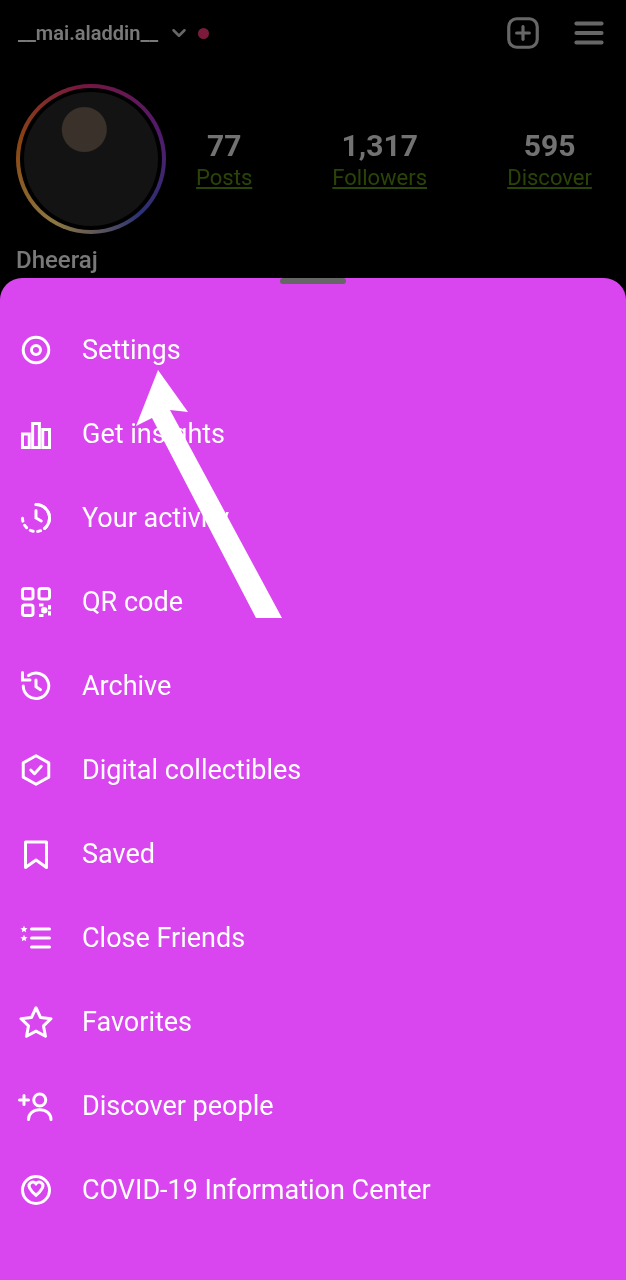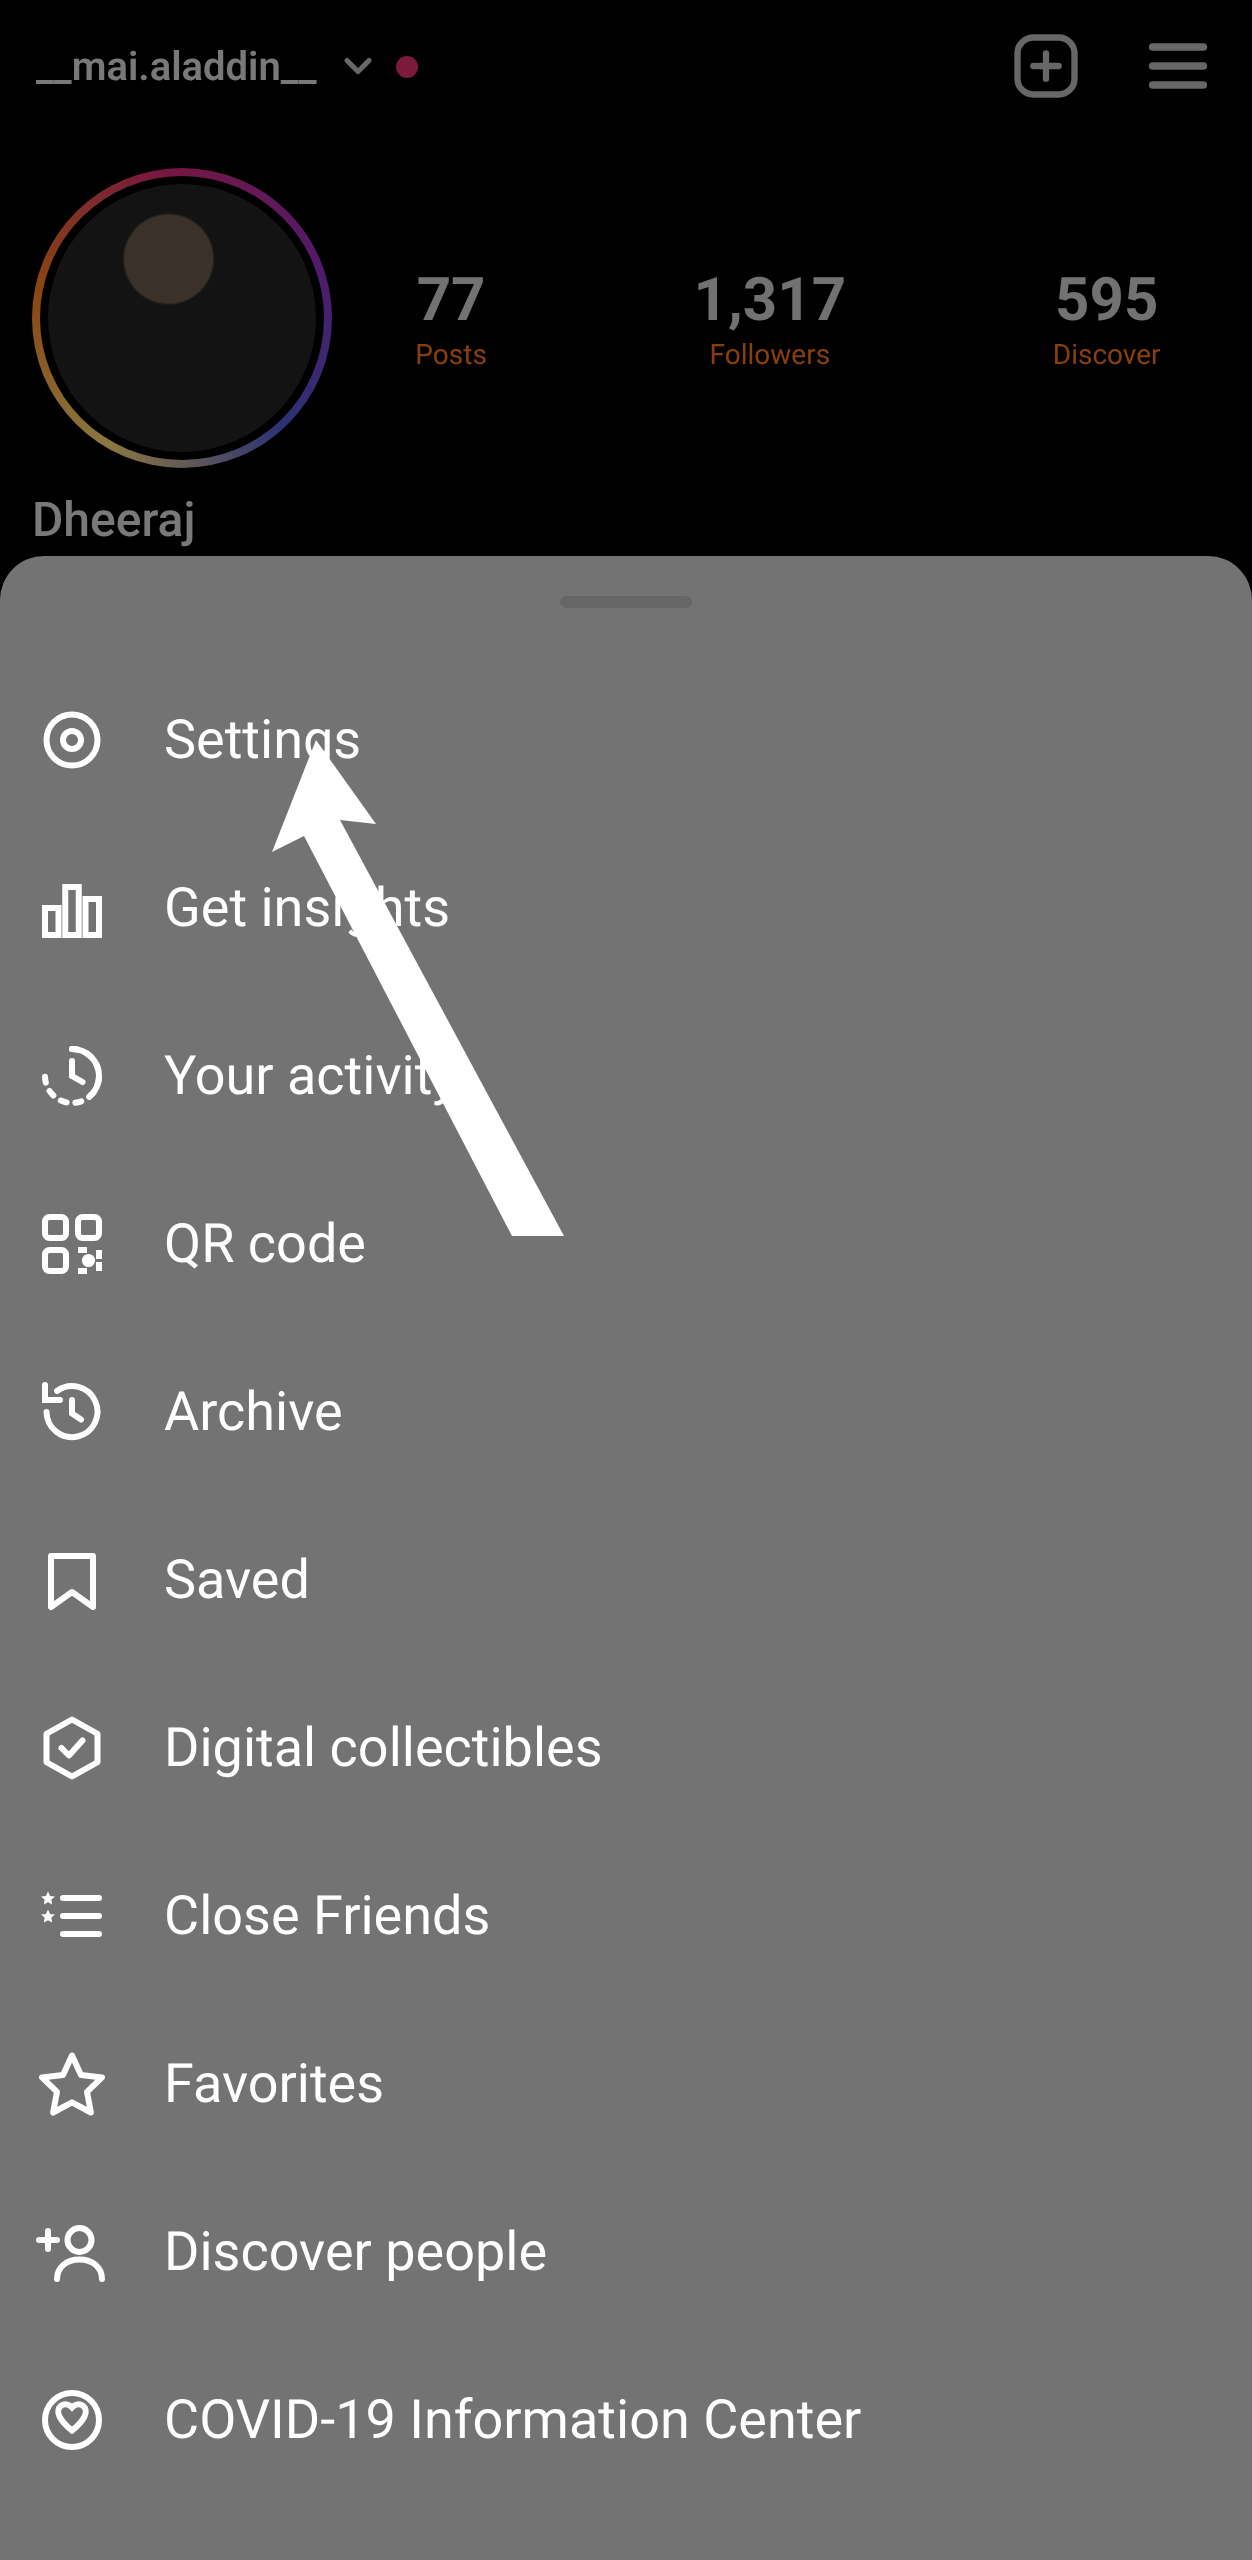--- a/index.html
+++ b/index.html
@@ -77,39 +77,38 @@
   }
   .stats {
     flex: 1;
     display: flex;
     justify-content: space-around;
     margin-left: 12px;
     gap: 44px;
   }
   .stat { text-align: center; }
   .stat-num { font-size: 30px; font-weight: 700; color: #cfcfcf; }
-  .stat-label { font-size: 14px; color: #f97316; margin-top: 2px; }
+  .stat-label { font-size: 22px; color: #4d7c0f; margin-top: 2px; text-decoration: underline; }
 
   .display-name {
     font-size: 24px;
     color: #dcdcdc;
     font-weight: 500;
     padding: 12px 16px 0 16px;
   }
 
   
   .sheet {
     position: absolute;
     left: 0; right: 0;
     top: 278px;
     bottom: 0;
-    background: #737373;
+    background: #d946ef;
     border-top-left-radius: 22px;
     border-top-right-radius: 22px;
-    padding-top: 20px;
     z-index: 10;
   }
   .drag-handle {
     width: 66px; height: 6px;
     background: #666;
     border-radius: 3px;
     margin: 0 auto 24px auto;
   }
   .menu-item {
     display: flex;
@@ -246,35 +245,35 @@
           <path d="M3.5 12 A8.5 8.5 0 1 0 7 5"></path>
           <polyline points="3 3 3 8 8 8"></polyline>
           <polyline points="12 8 12 12.5 15 14.5"></polyline>
         </svg>
     </span>
     <span class="menu-label">Archive</span>
   </div>
 
   <div class="menu-item">
     <span class="menu-icon">
-      <svg viewBox="0 0 24 24" fill="none" stroke="#fff" stroke-width="2" stroke-linejoin="round">
-          <path d="M19 21l-7-5-7 5V4h14v17z"></path>
-        </svg>
-    </span>
-    <span class="menu-label">Saved</span>
-  </div>
-
-  <div class="menu-item">
-    <span class="menu-icon">
       <svg viewBox="0 0 24 24" fill="none" stroke="#fff" stroke-width="2" stroke-linejoin="round" stroke-linecap="round">
           <polygon points="12 2.5 20.5 7.25 20.5 16.75 12 21.5 3.5 16.75 3.5 7.25"></polygon>
           <polyline points="8.5 12 11 14.5 15.5 9.5"></polyline>
         </svg>
     </span>
     <span class="menu-label">Digital collectibles</span>
+  </div>
+
+  <div class="menu-item">
+    <span class="menu-icon">
+      <svg viewBox="0 0 24 24" fill="none" stroke="#fff" stroke-width="2" stroke-linejoin="round">
+          <path d="M19 21l-7-5-7 5V4h14v17z"></path>
+        </svg>
+    </span>
+    <span class="menu-label">Saved</span>
   </div>
 
   <div class="menu-item">
     <span class="menu-icon">
       <svg viewBox="0 0 24 24" fill="none" stroke="#fff" stroke-width="2" stroke-linecap="round">
           <line x1="9" y1="6" x2="21" y2="6"></line>
           <line x1="9" y1="12" x2="21" y2="12"></line>
           <line x1="9" y1="18" x2="21" y2="18"></line>
           <polygon points="4 3.8 4.7 5.3 6.3 5.5 5.1 6.6 5.4 8.2 4 7.4 2.6 8.2 2.9 6.6 1.7 5.5 3.3 5.3" fill="#fff" stroke="none"></polygon>
           <polygon points="4 9.8 4.7 11.3 6.3 11.5 5.1 12.6 5.4 14.2 4 13.4 2.6 14.2 2.9 12.6 1.7 11.5 3.3 11.3" fill="#fff" stroke="none"></polygon>

